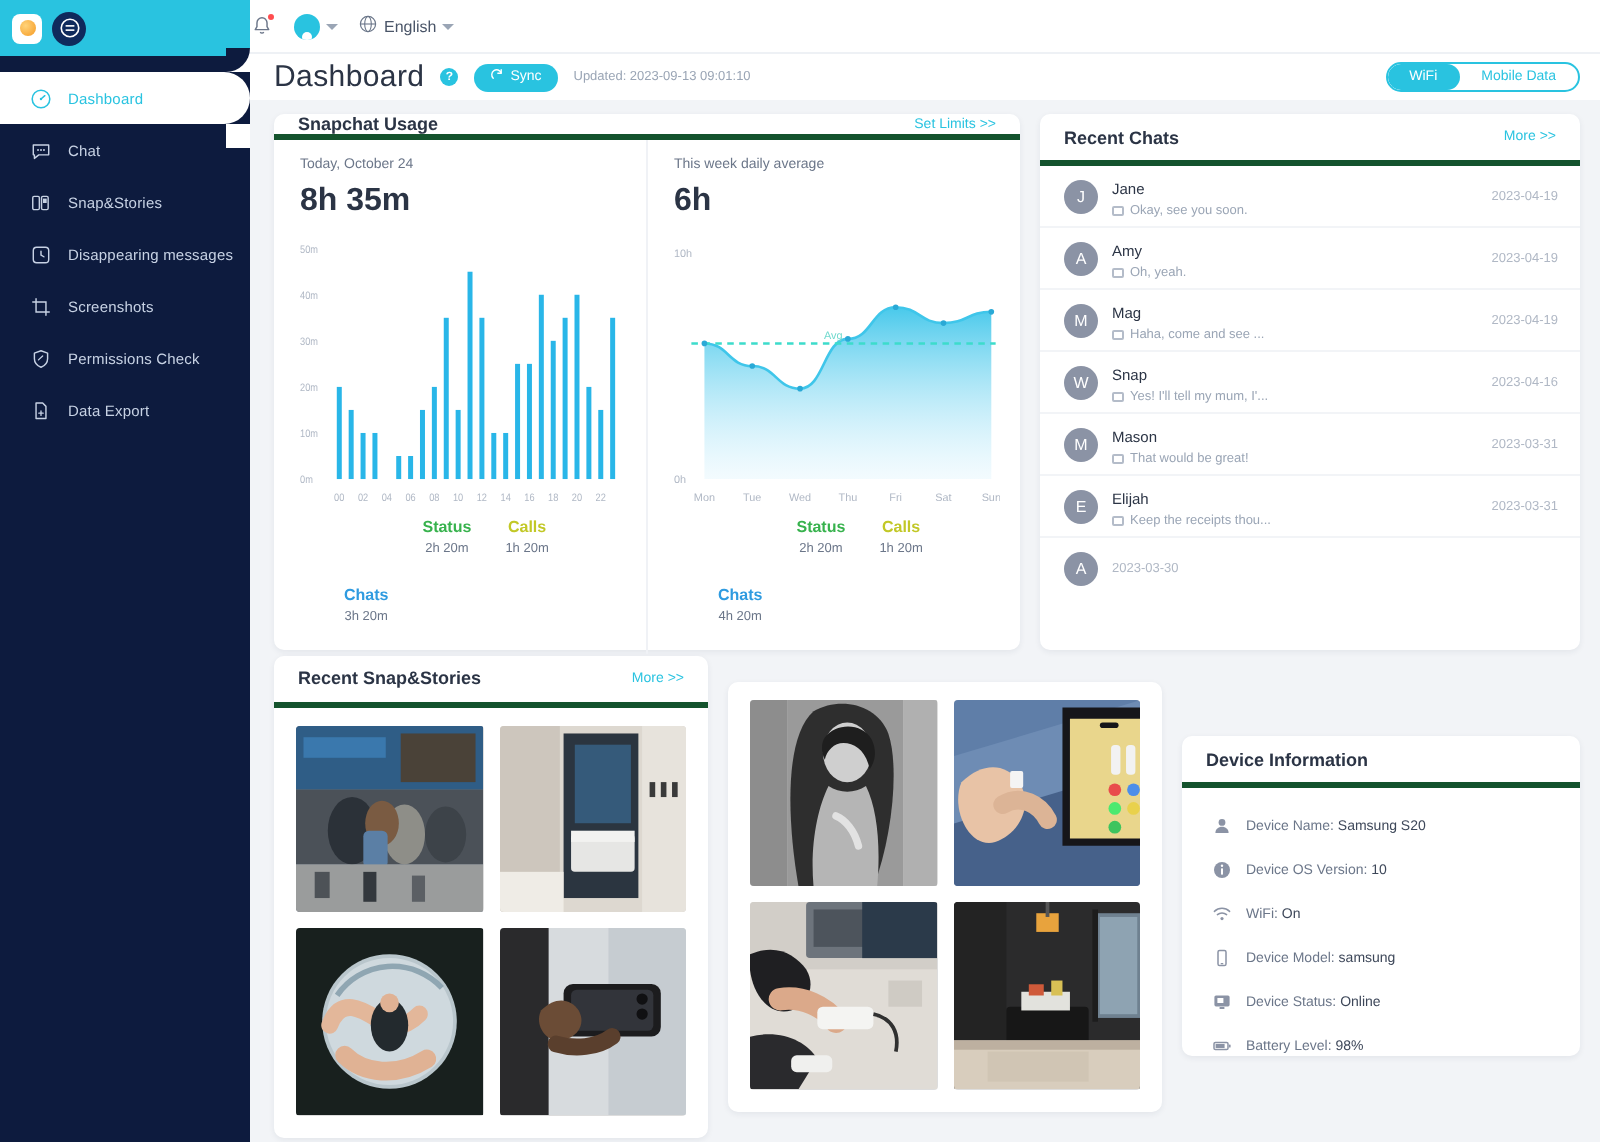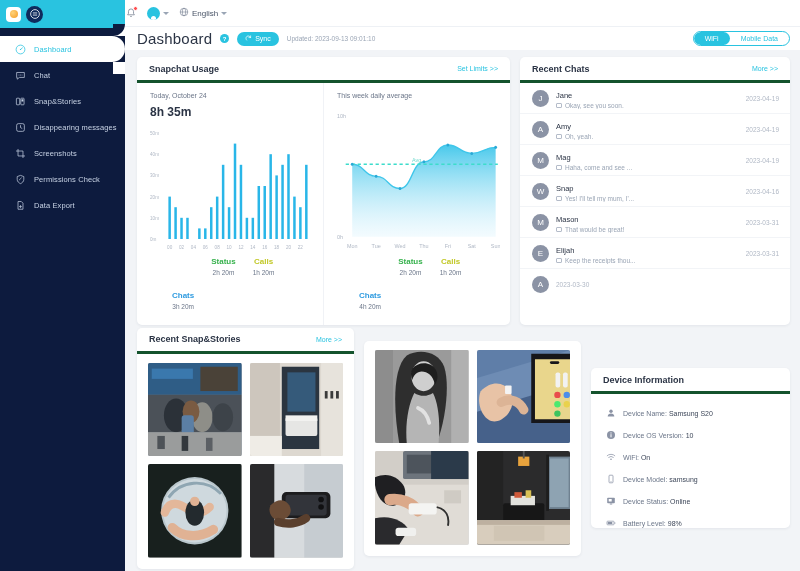--- a/index.html
+++ b/index.html
@@ -121,21 +121,21 @@
   }
   .card-title { font-size: 9px; font-weight: bold; color: #2b3445; }
   .more-link { font-size: 7px; color: #29c3e0; }
 
   
   .usage { flex: 1 1 auto; width: 372px; display: flex; flex-direction: column; }
   .usage-body { flex: 1; display: flex; }
   .usage-half { flex: 1; padding: 9px 10px 6px 13px; display: flex; flex-direction: column; }
   .usage-half + .usage-half { border-left: 1px solid #f0f2f6; }
   .u-label { font-size: 7px; color: #6b7689; }
-  .u-big { font-size: 12px; font-weight: bold; color: #2b3445; margin-top: 6px; }
+  .u-big { font-size: 16px; font-weight: bold; color: #2b3445; margin-top: 6px; }
   .chart-box { flex: 1; margin-top: 10px; position: relative; }
   .chart-box svg { display: block; width: 100%; height: 100%; }
   .stats { display: flex; gap: 17px; padding: 4px 0 9px 22px; }
   .stat { text-align: center; }
   .stat .k { font-size: 8px; font-weight: bold; }
   .stat .v { font-size: 6.5px; color: #6b7689; margin-top: 3px; }
   .k.chats { color: #2f9be0; margin-top: 34px; }
   .k.status { color: #37b24d; }
   .k.calls { color: #c2c827; }
 
@@ -398,20 +398,21 @@
                 </div>
                 <div class="stat">
                   <div class="k calls">Calls</div>
                   <div class="v">1h 20m</div>
                 </div>
               </div>
             </div>
 
             <div class="usage-half">
               <span class="u-label">This week daily average</span>
+              <span class="u-big">6h</span>
               <div class="chart-box">
                 <svg viewBox="0 0 150 124" preserveAspectRatio="none">
                   <defs>
                     <linearGradient id="areaGrad" x1="0" y1="0" x2="0" y2="1">
                       <stop offset="0%" stop-color="#3fc6ea" stop-opacity="0.95"></stop>
                       <stop offset="100%" stop-color="#cfeffc" stop-opacity="0.25"></stop>
                     </linearGradient>
                   </defs>
                   <g id="area-ylabels" font-size="5" fill="#b0b8c5" font-family="Liberation Sans, sans-serif">
                       <text x="0" y="8">10h</text>

